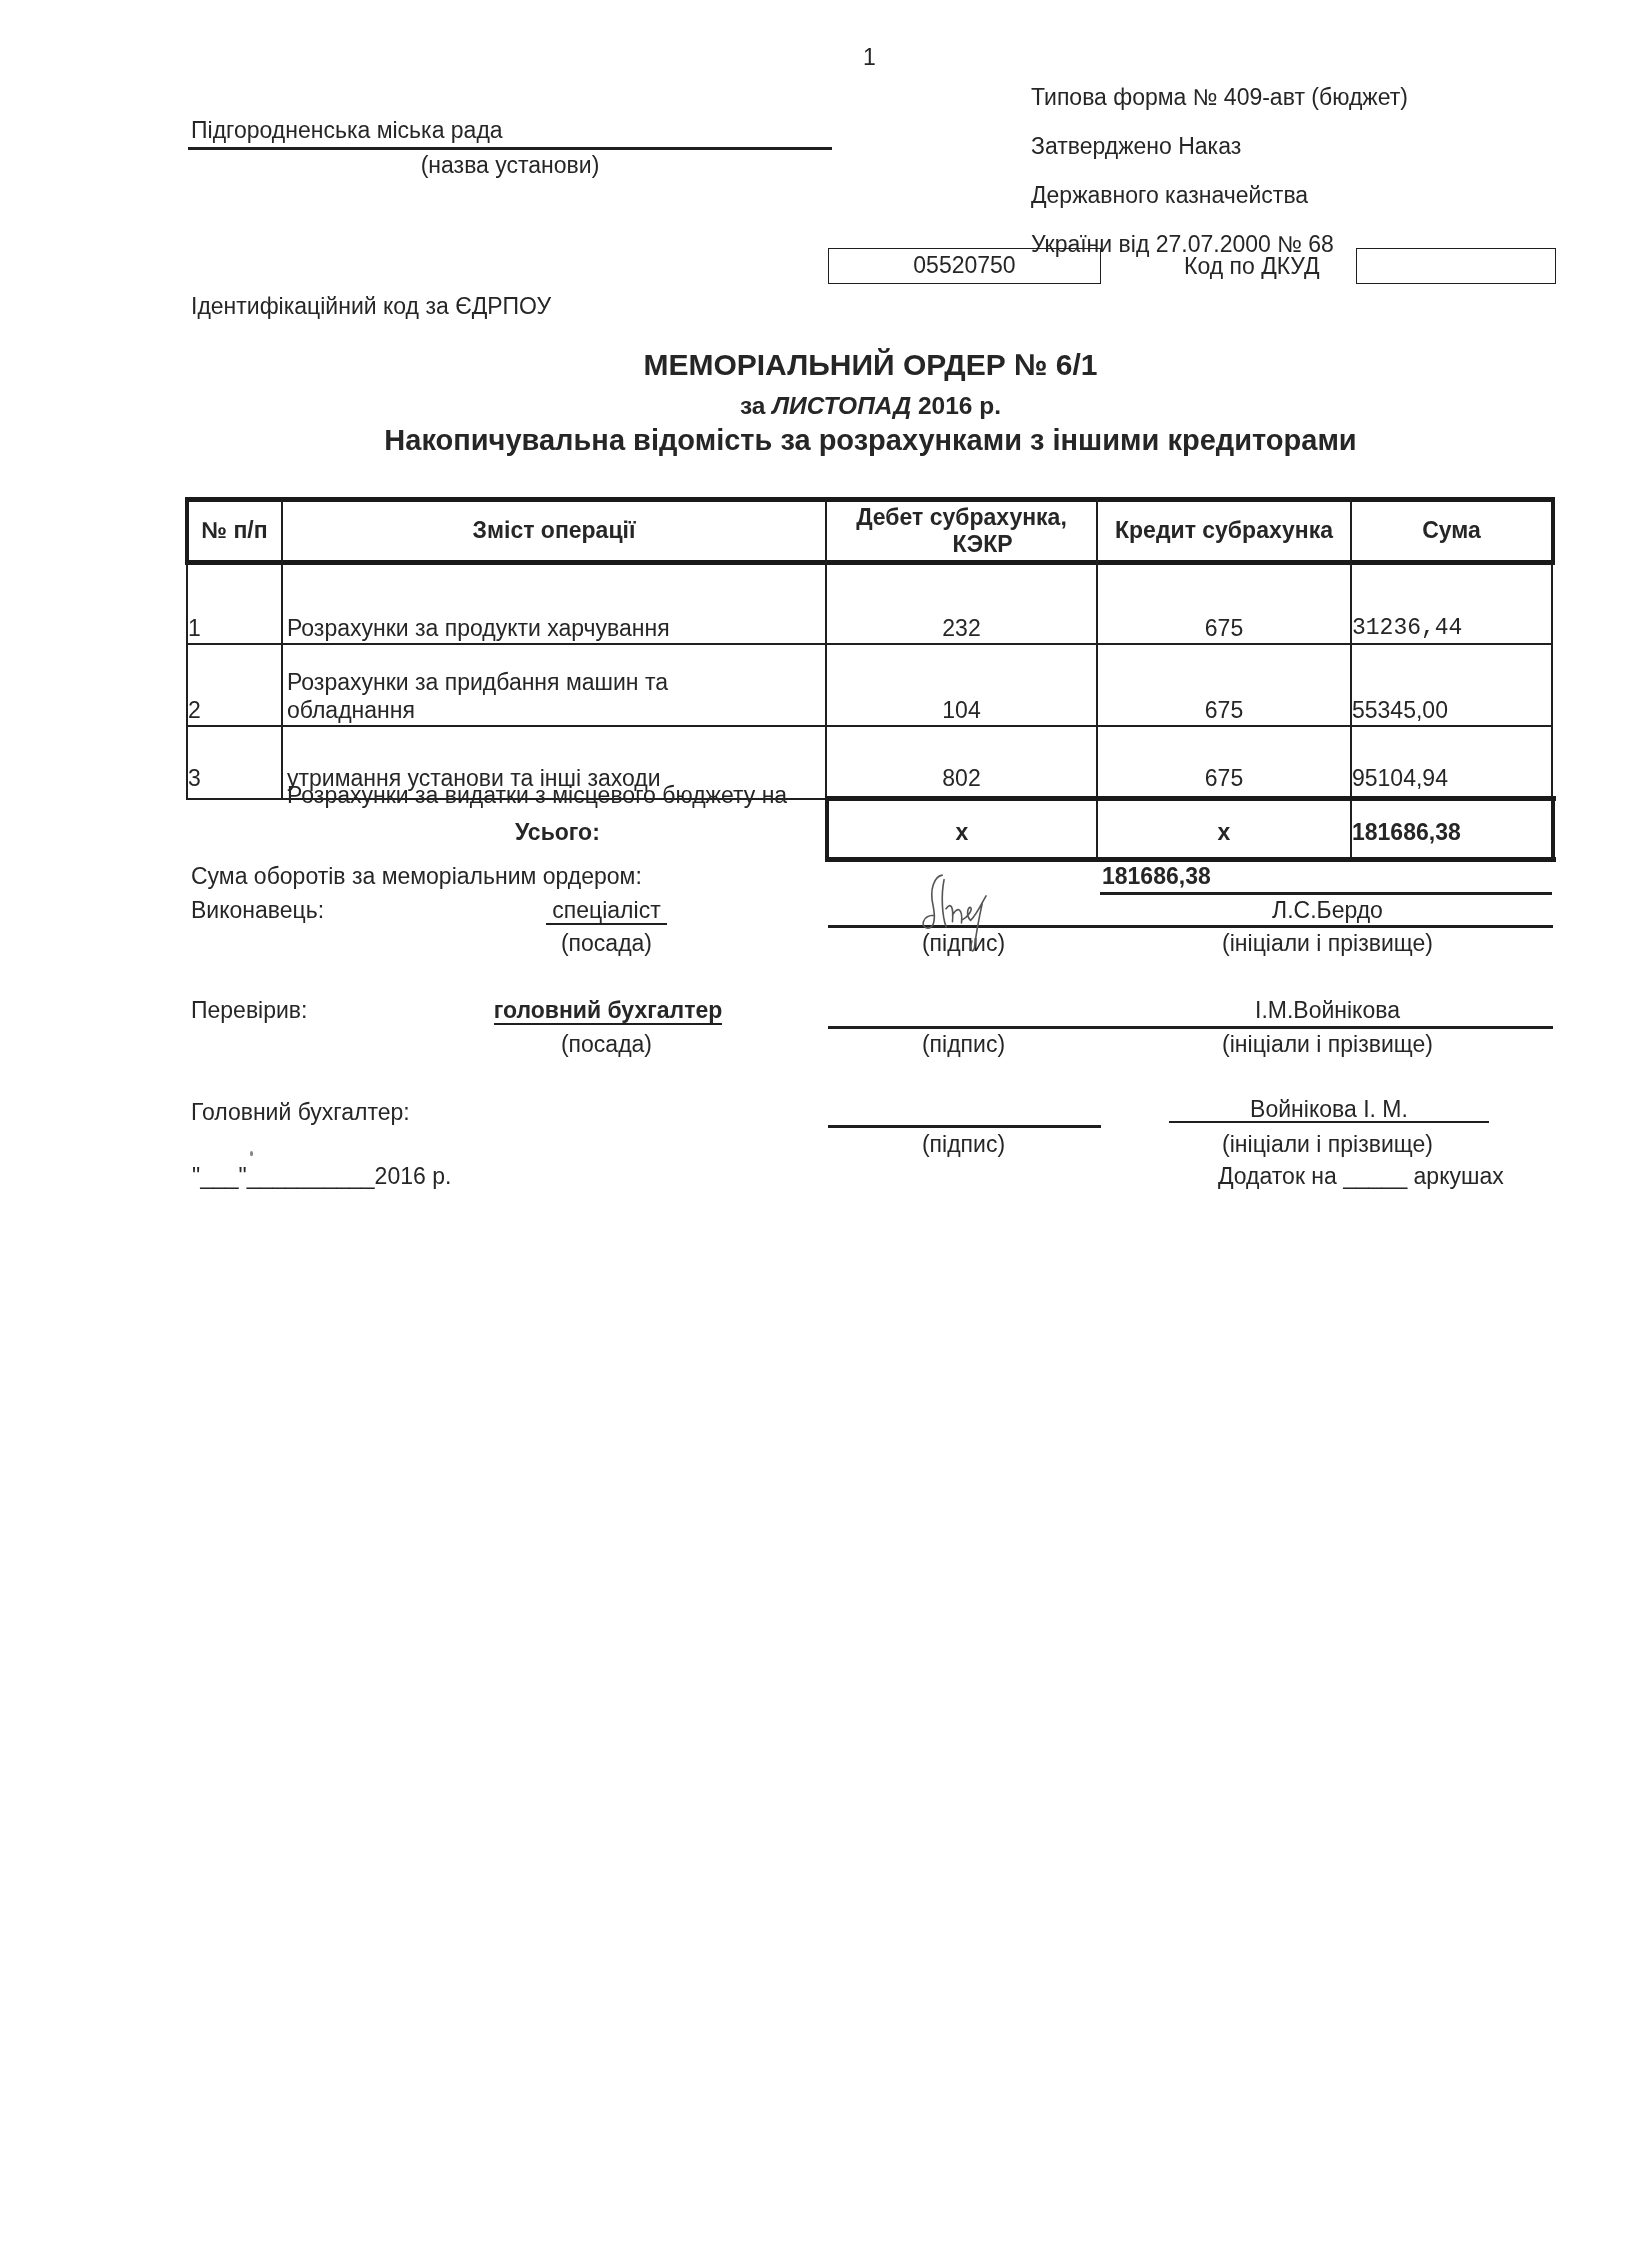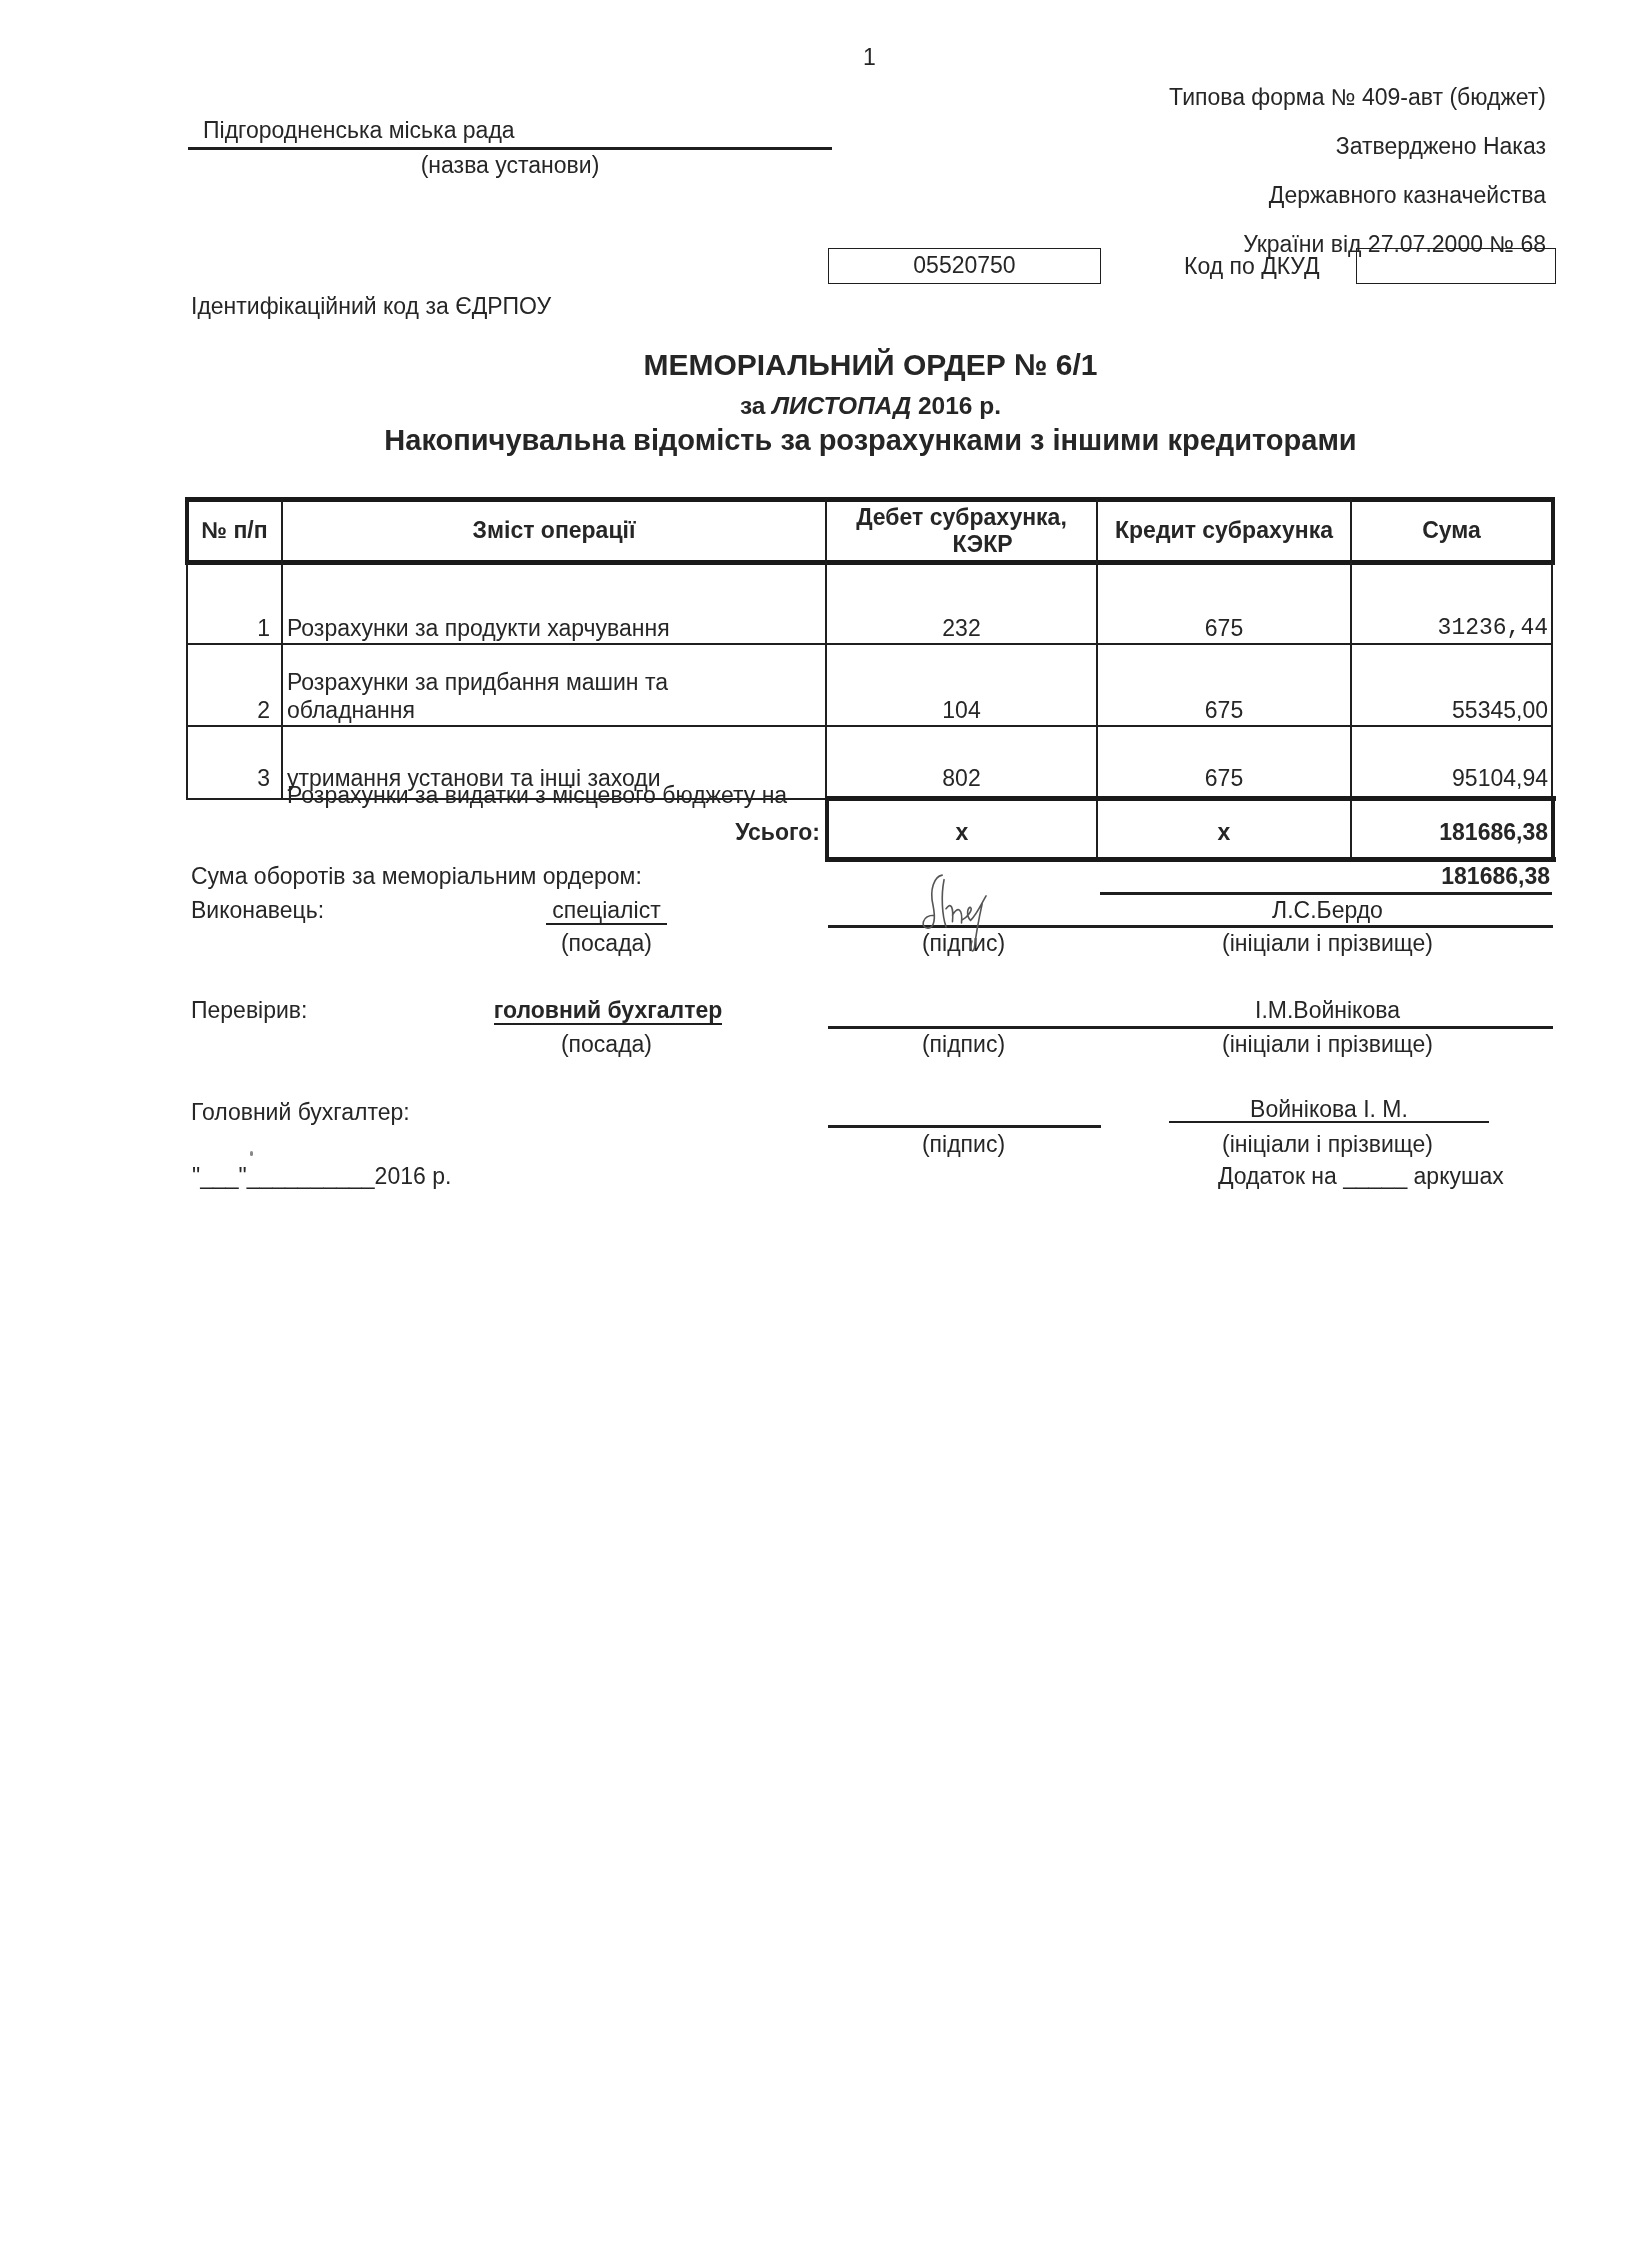--- a/index.html
+++ b/index.html
@@ -1,41 +1,41 @@
 <!DOCTYPE html>
 <html style="font-size:10.3px"><head>
 <meta charset="utf-8">
 <style>
   html, body { margin:0; padding:0; background:#ffffff; }
   body { width:1644px; height:2261px; position:relative; overflow:hidden;
          font-family:"Liberation Sans", sans-serif; color:#262626; }
   .abs { position:absolute; white-space:nowrap; }
   .t36 { font-size:23px; line-height:26px; }
-  .r { text-align:right; }
+  .r { text-align:left; }
   .c { text-align:center; }
   .b { font-weight:bold; }
   .hline { position:absolute; background:#1f1f1f; }
   .box { position:absolute; border:1.9px solid #1f1f1f; box-sizing:border-box; }
   .tbl-v { position:absolute; background:#1f1f1f; width:1.9px; }
   .tbl-h { position:absolute; background:#1f1f1f; height:1.9px; }
   .thick-h { position:absolute; background:#1a1a1a; height:4.5px; }
   .thick-v { position:absolute; background:#1a1a1a; width:3.9px; }
   .cell { position:absolute; font-size:23px; line-height:26px; white-space:nowrap; }
   .title1 { font-size:30px; font-weight:bold; }
   .title2 { font-size:24.5px; font-weight:bold; }
   .title3 { font-size:29px; font-weight:bold; }
   .italic { font-style:italic; }
   .sig { position:absolute; }
 </style>
 </head>
 <body>
 
 <div class="abs t36" style="left:863px;top:44px;">1</div>
 
-<div class="abs t36" style="left:191px;top:117px;margin-left:12px;">Підгородненська міська рада</div>
+<div class="abs t36" style="left:191px;top:117px;">Підгородненська міська рада</div>
 <div class="hline" style="left:188px;top:147px;width:644px;height:2.6px;"></div>
 <div class="abs t36 c" style="left:188px;top:152px;width:644px;">(назва установи)</div>
 
 <div class="abs t36 r" style="left:1031px;top:84px;width:515px;">Типова форма № 409-авт (бюджет)</div>
 <div class="abs t36 r" style="left:1031px;top:133px;width:515px;">Затверджено Наказ</div>
 <div class="abs t36 r" style="left:1031px;top:182px;width:515px;">Державного казначейства</div>
 <div class="abs t36 r" style="left:1031px;top:231px;width:515px;">України від 27.07.2000 № 68</div>
 
 <div class="abs t36" style="left:191px;top:253px;margin-top:40px;">Ідентифікаційний код за ЄДРПОУ</div>
 <div class="box" style="left:828px;top:248px;width:273px;height:36px;">

